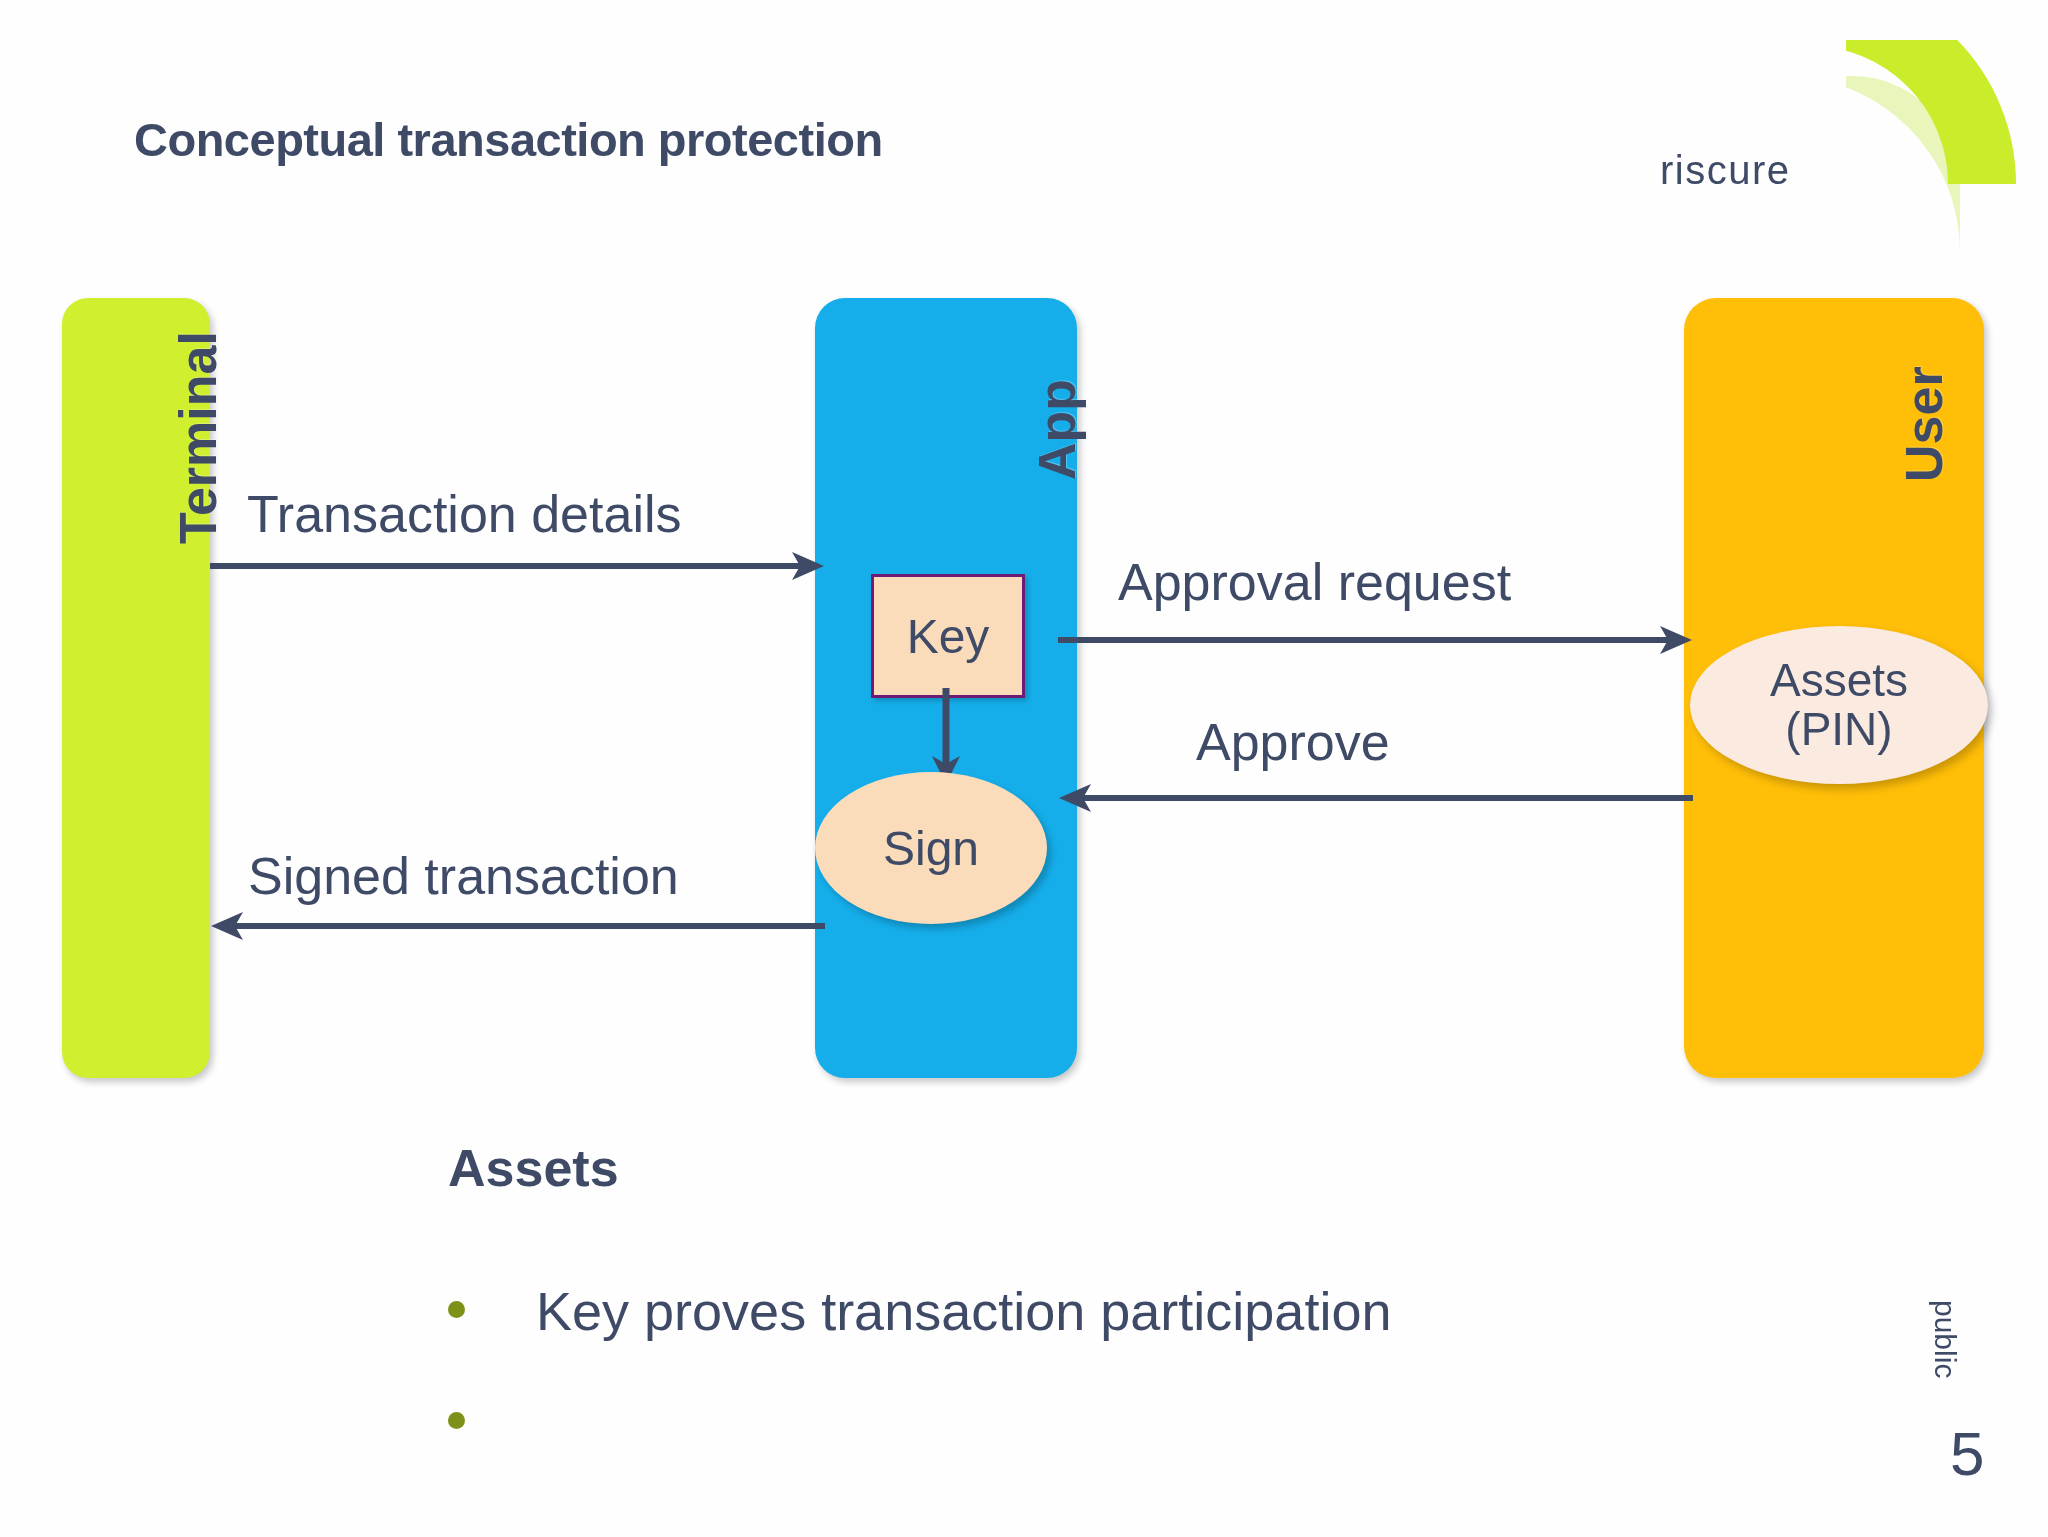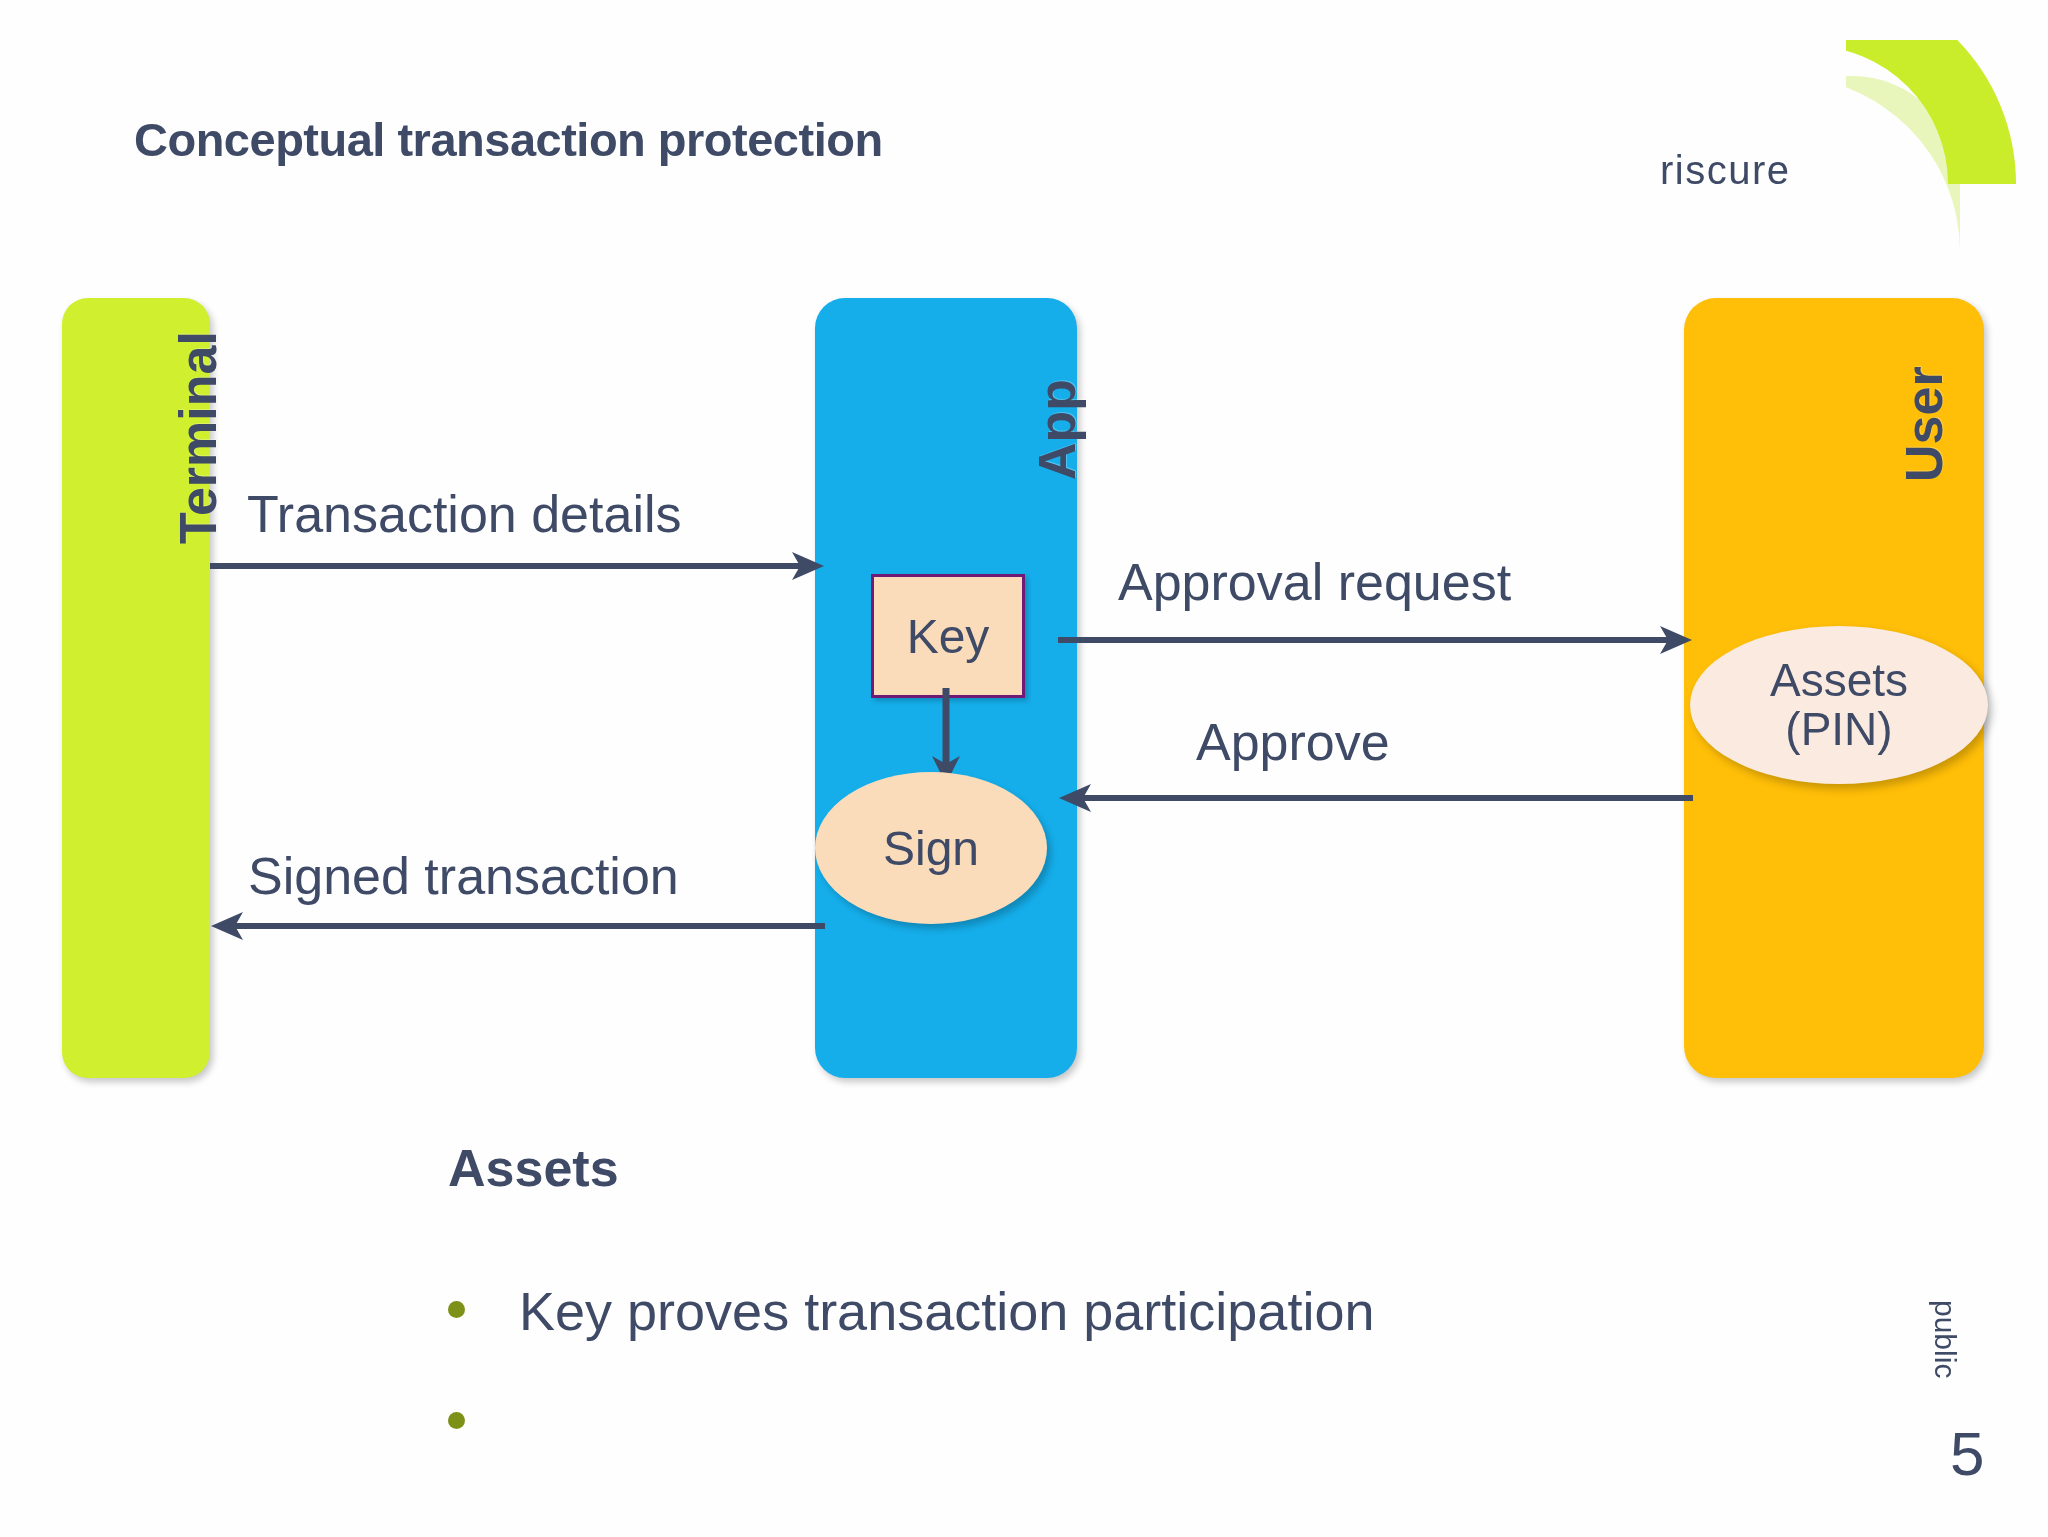--- a/index.html
+++ b/index.html
@@ -206,20 +206,21 @@
     top: 1138px;
     font-size: 52px;
     font-weight: bold;
     color: #3e4a66;
   }
   .bullet-row {
     position: absolute;
     left: 448px;
     display: flex;
     align-items: baseline;
+    gap: 17px;
   }
   #bullet-row-0 { top: 1280px; }
   #bullet-row-1 { top: 1424px; }
   .bullet-dot {
     width: 17px;
     height: 17px;
     border-radius: 50%;
     background: #7d9119;
     display: inline-block;
     margin-right: 54px;

